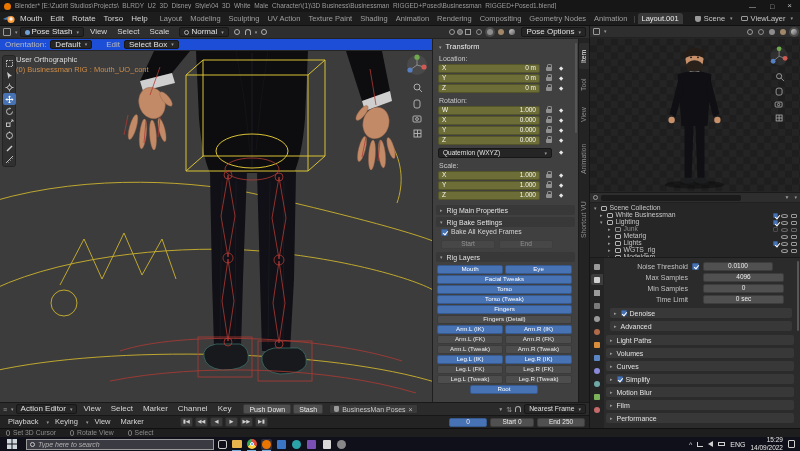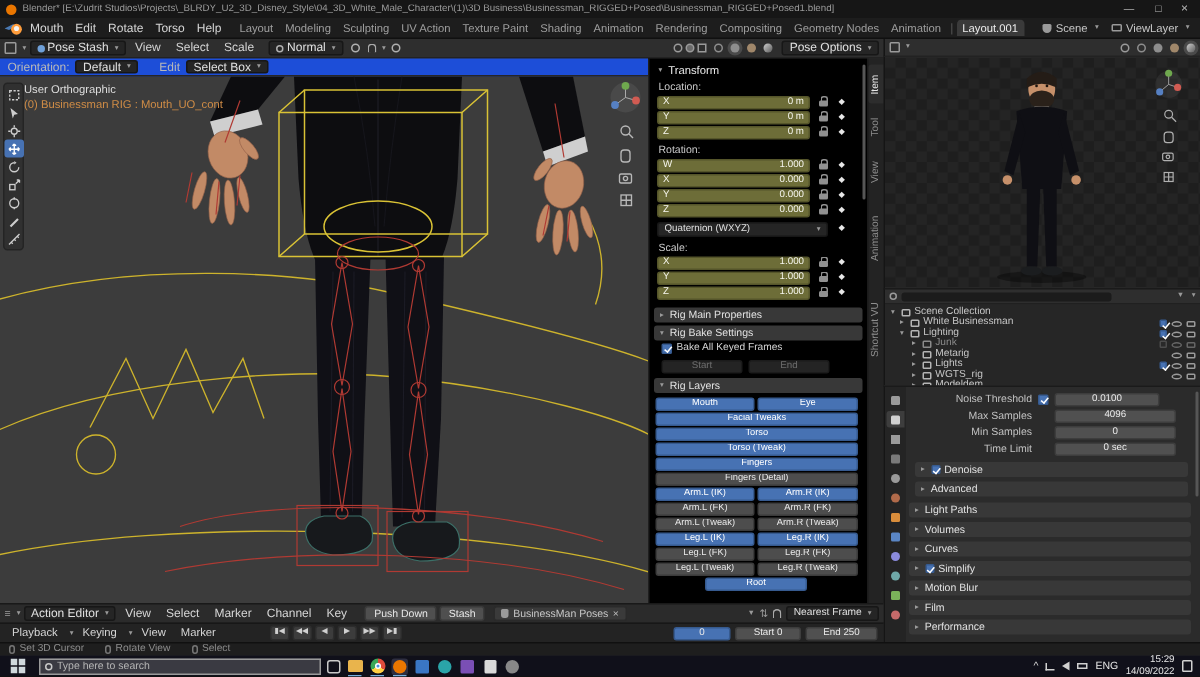--- a/index.html
+++ b/index.html
@@ -277,21 +277,21 @@
       <circle cx="13" cy="33" r="3"></circle>
         <path d="M15.2,35.2 L18,38"></path>
       <rect x="10" y="46" width="6" height="8" rx="2"></rect>
       <rect x="9" y="62" width="8" height="6" rx="1"></rect>
         <circle cx="13" cy="65" r="1.4"></circle>
       <rect x="10" y="76" width="7" height="7"></rect>
         <path d="M13.5,76 V83 M10,79.5 H17"></path>
     </g>
   </svg>
 
-  <div class="a" style="left:432px;top:39px;width:146px;height:363px;background:#000000;border-left:1px solid #1f1f1f;overflow:hidden">
+  <div class="a" style="left:432px;top:39px;width:146px;height:363px;background:#404040;border-left:1px solid #1f1f1f;overflow:hidden">
     <div class="phead" style="left:2px;top:3px;width:140px;background:transparent">
       <span class="tri">▾</span>
         <span style="font-size:7.5px;color:#eaeaea">Transform</span>
     </div>
     <span class="a nw" style="left:6px;top:16px;color:#c9c9c9;font-size:7px">Location:</span>
 
     <div class="kf" style="left:5px;top:25px;width:102px">
         <span>X</span>
         <span>0 m</span>
       </div>
@@ -735,21 +735,21 @@
     <span class="f" style="width:20px;justify-content:center">
       <svg width="10" height="10" viewBox="0 0 10 10">
           <rect width="4.5" height="4.5" fill="#cfd8dc"></rect>
           <rect x="5.5" width="4.5" height="4.5" fill="#cfd8dc"></rect>
           <rect y="5.5" width="4.5" height="4.5" fill="#cfd8dc"></rect>
           <rect x="5.5" y="5.5" width="4.5" height="4.5" fill="#cfd8dc"></rect>
         </svg>
     </span>
     <div class="f" style="width:188px;height:11px;background:#3a3a42;border:1px solid #9a9a9a;padding:0 3px;gap:3px">
       <span style="width:5px;height:5px;border:1px solid #c8c8c8;border-radius:50%;flex:none"></span>
-      <input style="background: transparent; border: none; outline: none; color: rgb(207, 207, 207); font-size: 7px; width: 100%;" placeholder="Type here to search">
+      <input style="background: transparent; border: none; outline: none; color: rgb(207, 207, 207); font-size: 7px; width: 100%; font-style: italic;" placeholder="Type here to search">
     </div>
     <span class="tico" style="border:1px solid #c9c9c9;width:9px;height:9px"></span>
     <span class="tico uline">
         <span style="width:10px;height:8px;background:#e9b44c;border-radius:1px"></span>
       </span>
     <span class="tico uline">
         <span style="width:10px;height:10px;border-radius:50%;background:conic-gradient(#de4b3c 0deg 120deg,#ffcf43 120deg 240deg,#3aa757 240deg 360deg);display:flex;align-items:center;justify-content:center">
           <span style="width:4px;height:4px;border-radius:50%;background:#4a90e2;border:1px solid #fff"></span>
         </span>
       </span>

